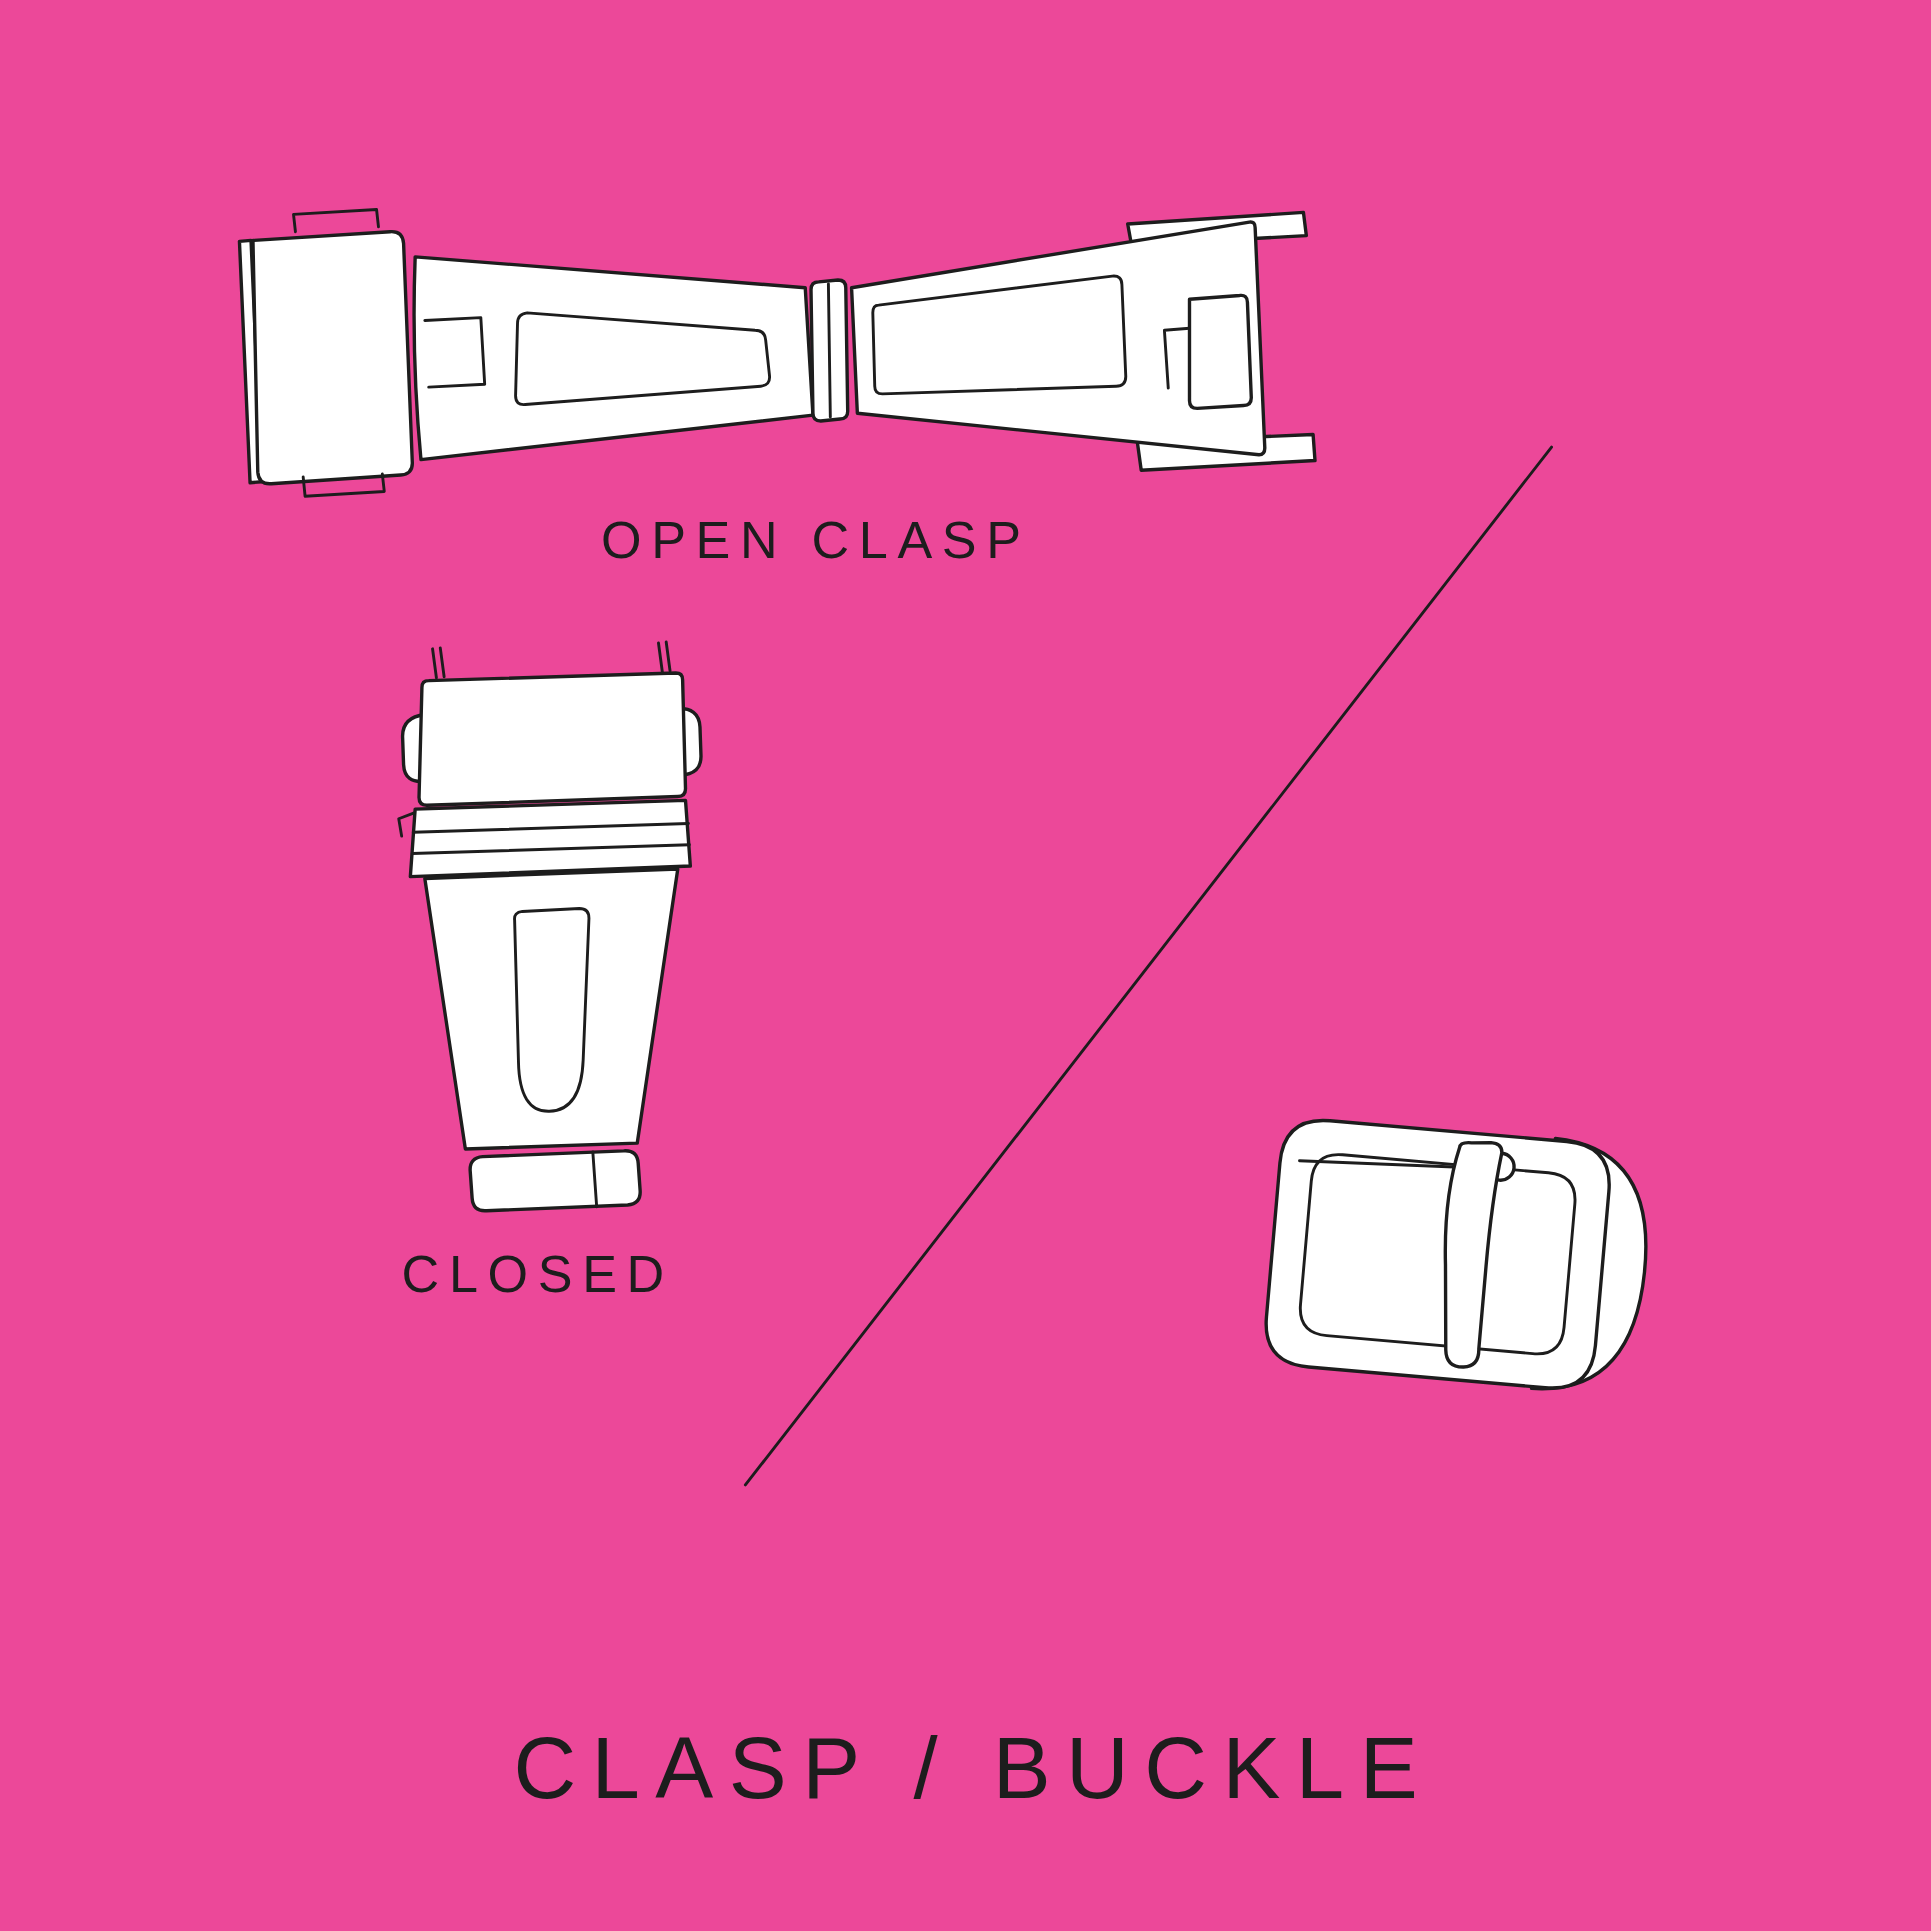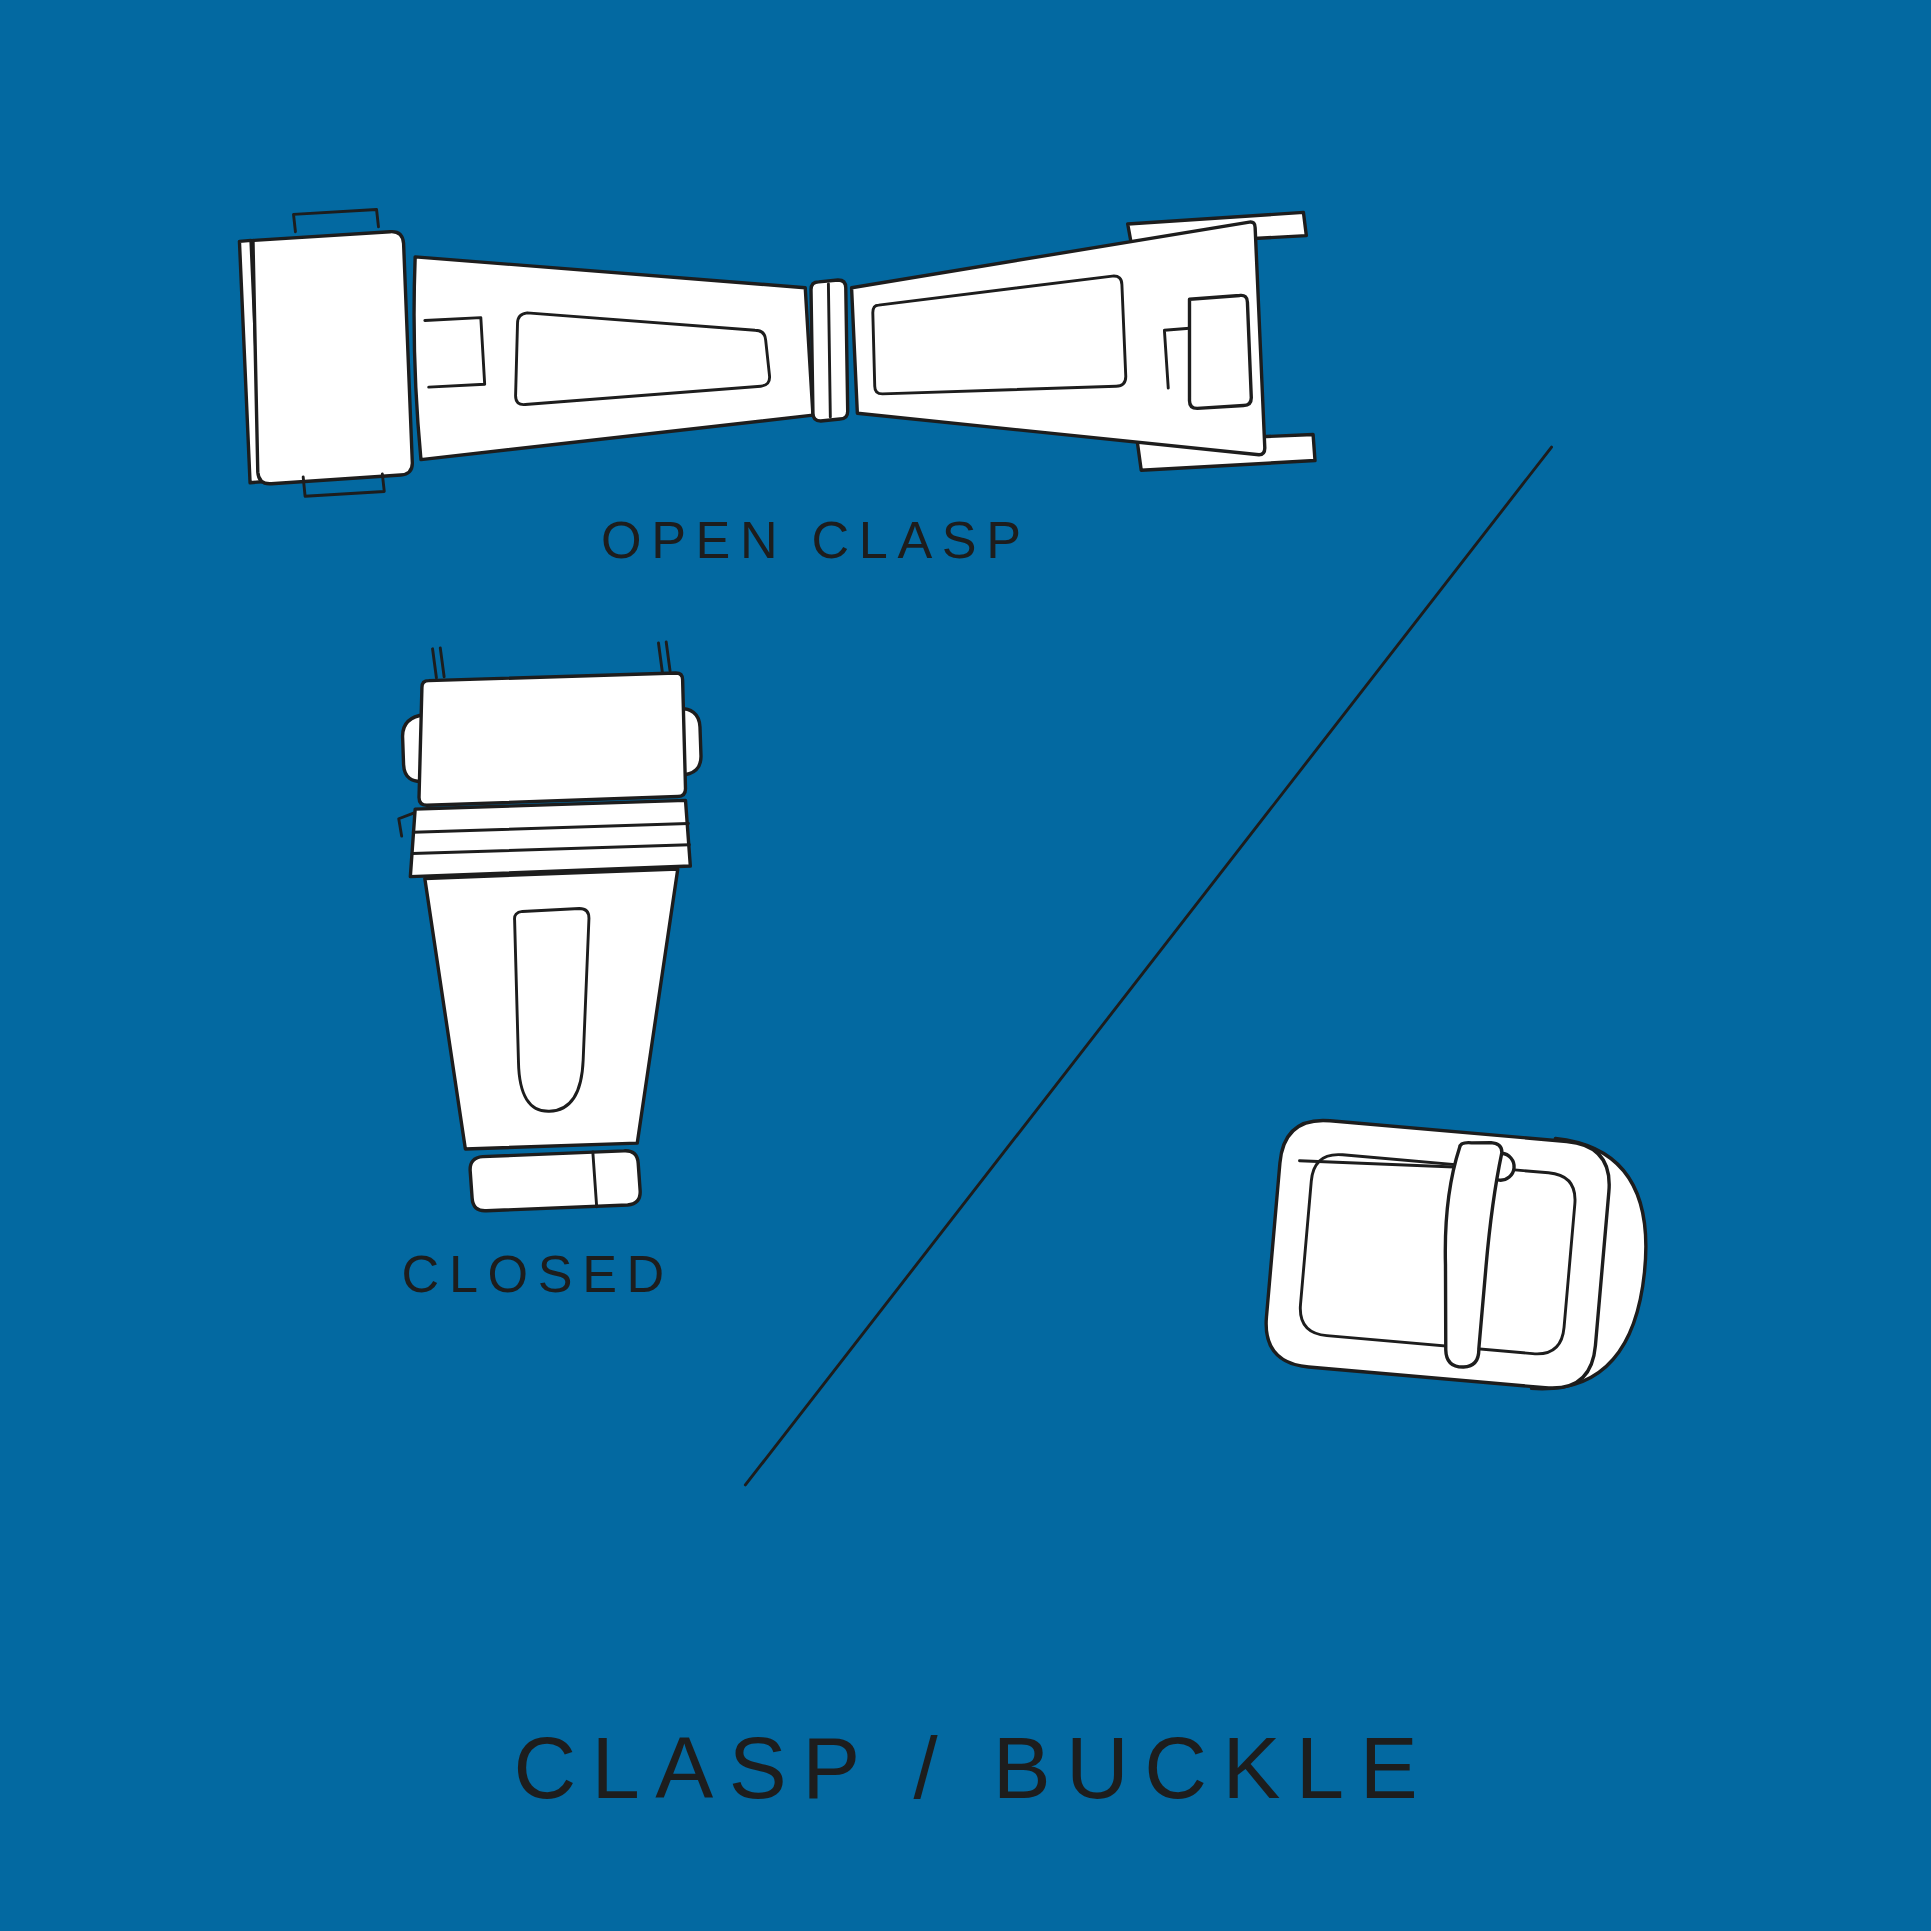--- a/index.html
+++ b/index.html
@@ -4,21 +4,21 @@
 <style>
   html, body {
     margin: 0;
     padding: 0;
     background: #ffffff;
   }
   .stage {
     position: relative;
     width: 1931px;
     height: 1931px;
-    background: #0369a1;
+    background: #ec4899;
     overflow: hidden;
     font-family: "Liberation Sans", sans-serif;
   }
   svg { display: block; }
   .outline {
     fill: #ffffff;
     stroke: #1d1d1d;
     stroke-width: 3.5;
     stroke-linejoin: round;
     stroke-linecap: round;

